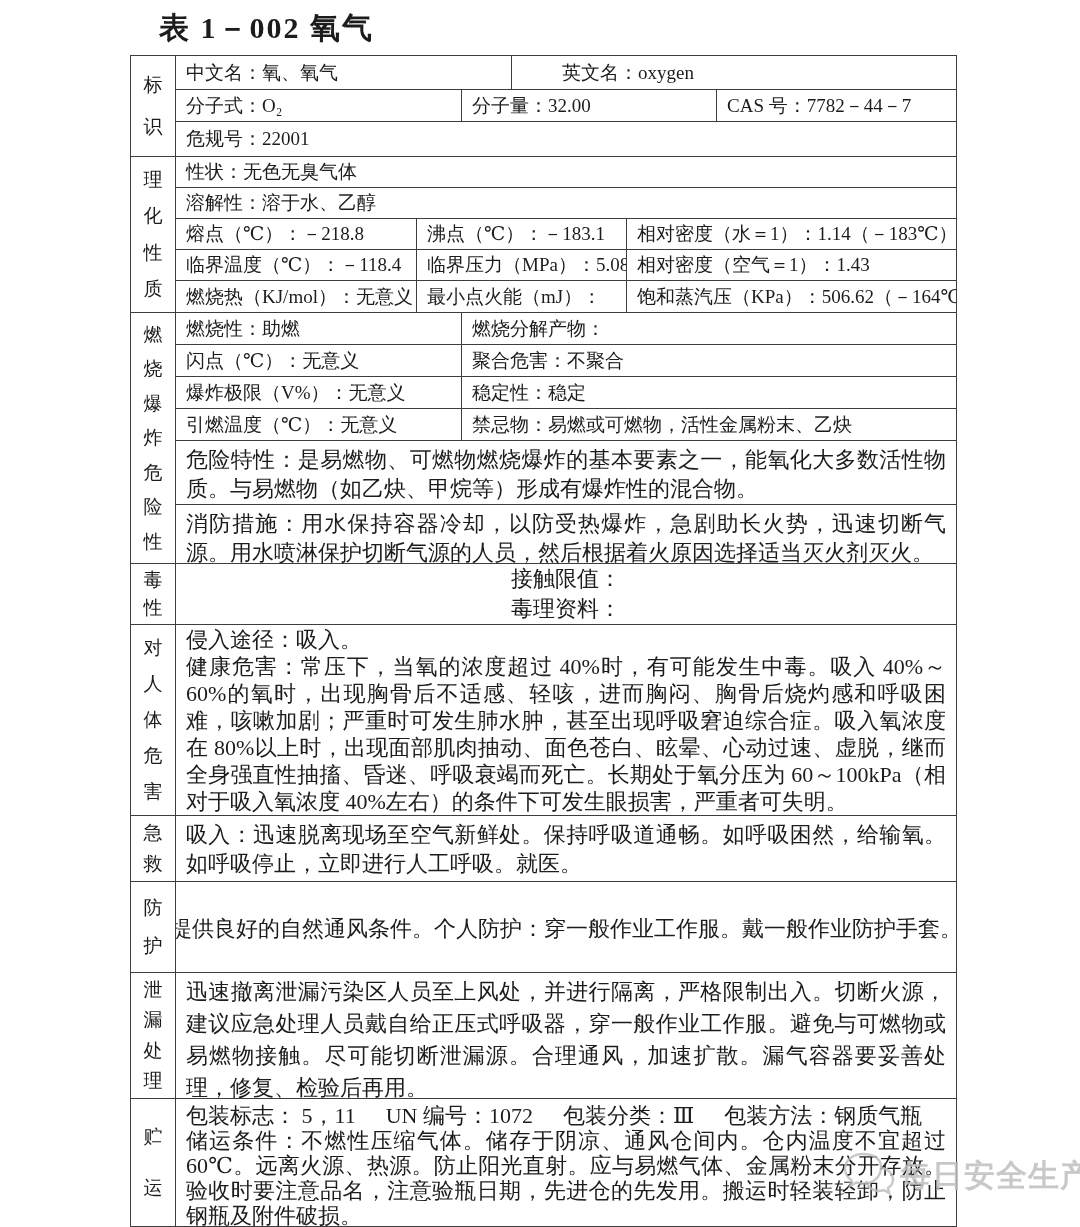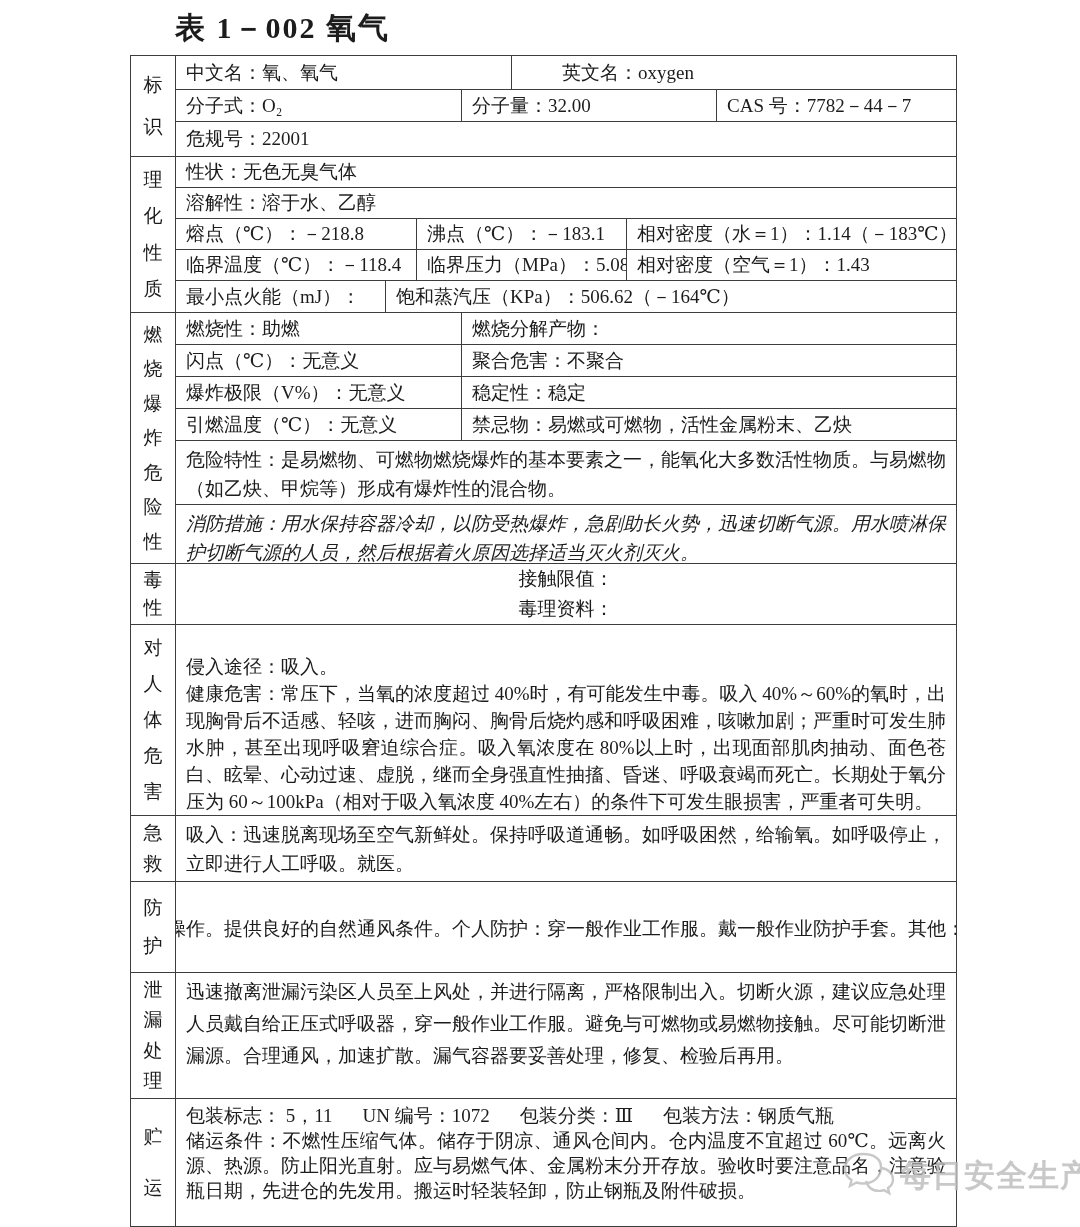--- a/index.html
+++ b/index.html
@@ -1,20 +1,20 @@
 <!DOCTYPE html>
 <html><head>
 <meta charset="utf-8">
 <style>
   * { margin:0; padding:0; box-sizing:border-box; }
   html,body { width:1080px; height:1227px; background:#ffffff; overflow:hidden; }
   body { font-family:"Liberation Serif","DejaVu Serif",serif; color:#1c1c1c; }
 
   .page-title{
-    position:absolute; left:175px; top:8px;
+    position:absolute; left:159px; top:8px;
     font-size:30px; font-weight:bold; letter-spacing:2px;
   }
 
   .tbl{
     position:absolute; left:130px; top:55px; width:827px;
     border:1px solid #3d3d3d; background:#fff;
   }
   .section{ display:flex; border-bottom:1px solid #3d3d3d; }
   .section:last-child{ border-bottom:none; }
 
@@ -29,29 +29,29 @@
   .row:last-child{ border-bottom:none; }
   .cell{
     display:flex; align-items:center; padding:0 10px;
     border-right:1px solid #3d3d3d; font-size:19px; white-space:nowrap; overflow:hidden;
   }
   .cell:last-child{ border-right:none; }
   .grow{ flex:1; }
 
   .para{
     display:block; white-space:normal; text-align:justify;
-    padding:4px 10px 0 10px; line-height:29px; font-size:19px;
+    padding:4px 10px 0 10px; line-height:29px; font-size:22px;
   }
   .line{ white-space:nowrap; }
 
   .w336{ flex:0 0 336px; } .w286{ flex:0 0 286px; } .w255{ flex:0 0 255px;text-align:right; }
   .w241{ flex:0 0 241px; } .w210{ flex:0 0 210px; }
 
   .h34{ height:34px;gap:40px; } .h32{ height:32px; } .h31{ height:31px; }
-  .h64{ height:64px; } .h58{ height:58px;font-style:italic; } .h60{ height:60px; }
+  .h64{ height:64px; } .h58{ height:58px; } .h60{ height:60px; }
   .h190{ height:190px;align-items:flex-end; } .h65{ height:65px; } .h90{ height:90px; }
   .h125{ height:125px; } .h127{ height:127px; }
 
   .tox-cell{ line-height:30px; padding-top:0; display:flex; flex-direction:column; justify-content:center; }
   .human-cell{ line-height:27px; padding-top:2px; }
   .prot-cell{ line-height:30px; display:flex; flex-direction:row; justify-content:center; }
   .leak-cell{ line-height:32px; padding-top:3px; }
   .store-cell{ line-height:25px; padding-top:4px; }
   .pkg-row{ display:flex; gap:30px; white-space:nowrap; }
 
@@ -108,20 +108,21 @@
         <div class="cell w241">熔点（℃）：－218.8</div>
         <div class="cell w210">沸点（℃）：－183.1</div>
         <div class="cell grow">相对密度（水＝1）：1.14（－183℃）</div>
       </div>
       <div class="row h31">
         <div class="cell w241">临界温度（℃）：－118.4</div>
         <div class="cell w210">临界压力（MPa）：5.08</div>
         <div class="cell grow">相对密度（空气＝1）：1.43</div>
       </div>
       <div class="row h31">
+        <div class="cell w241">燃烧热（KJ/mol）：无意义</div>
         <div class="cell w210">最小点火能（mJ）：</div>
         <div class="cell grow">饱和蒸汽压（KPa）：506.62（－164℃）</div>
       </div>
     </div>
   </div>
 
   <div class="section">
     <div class="label-cell">
         <span>燃</span>
         <span>烧</span>

